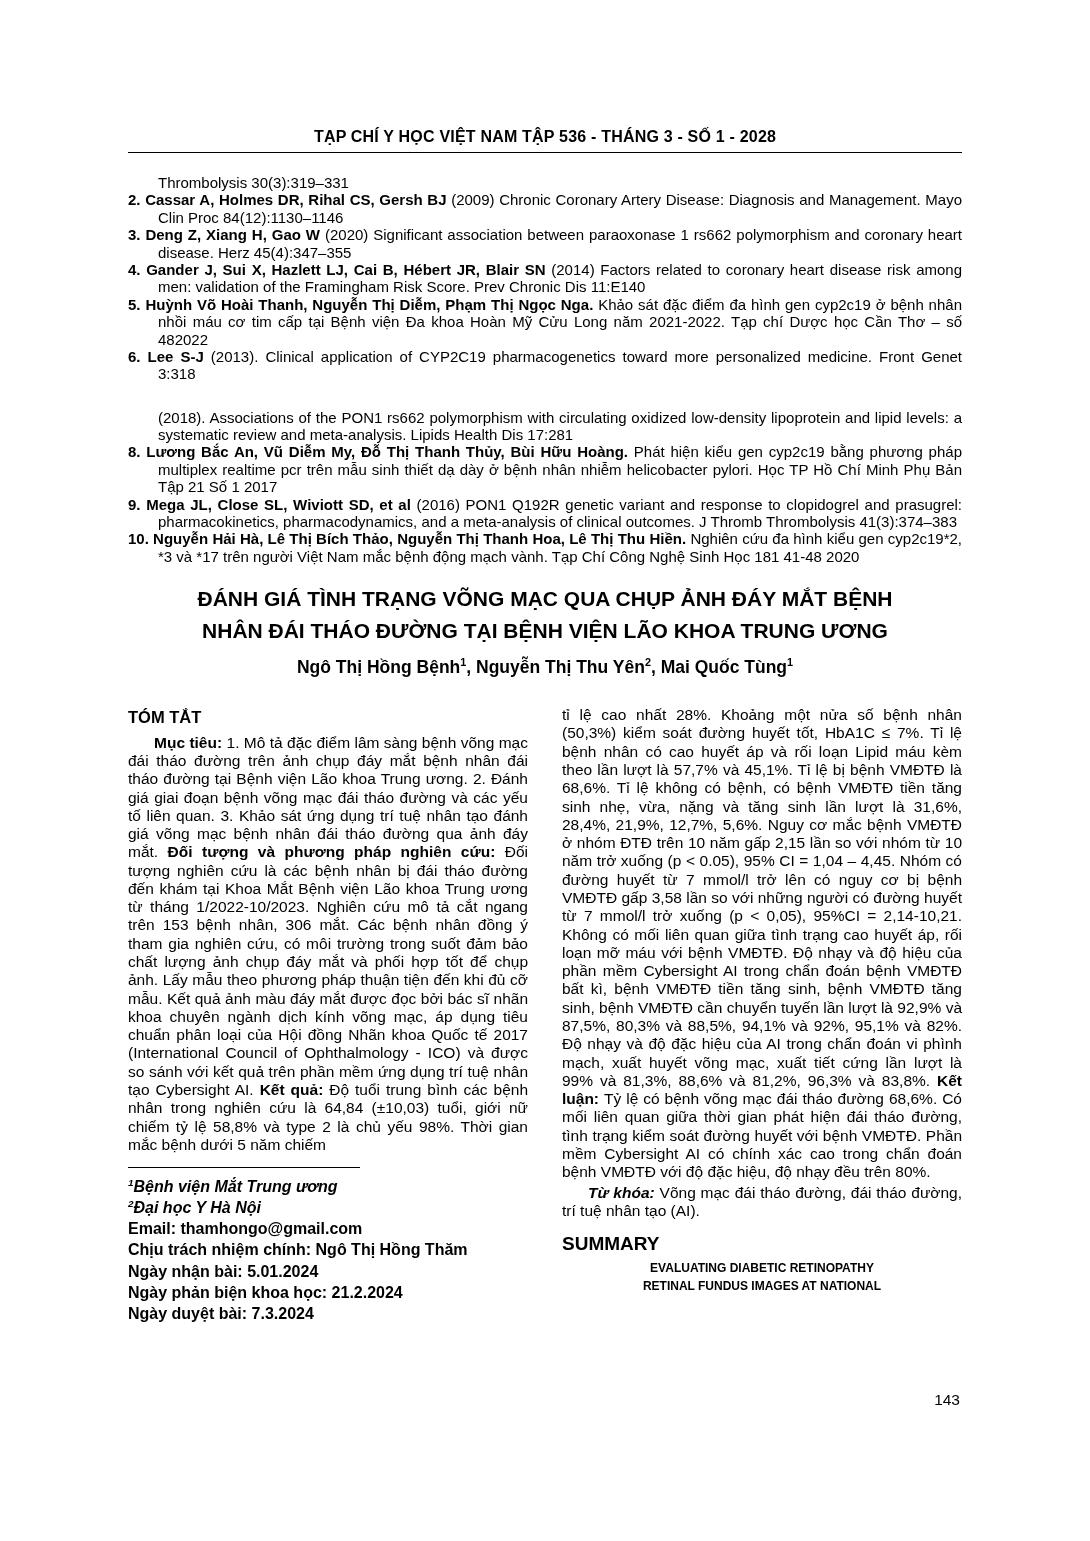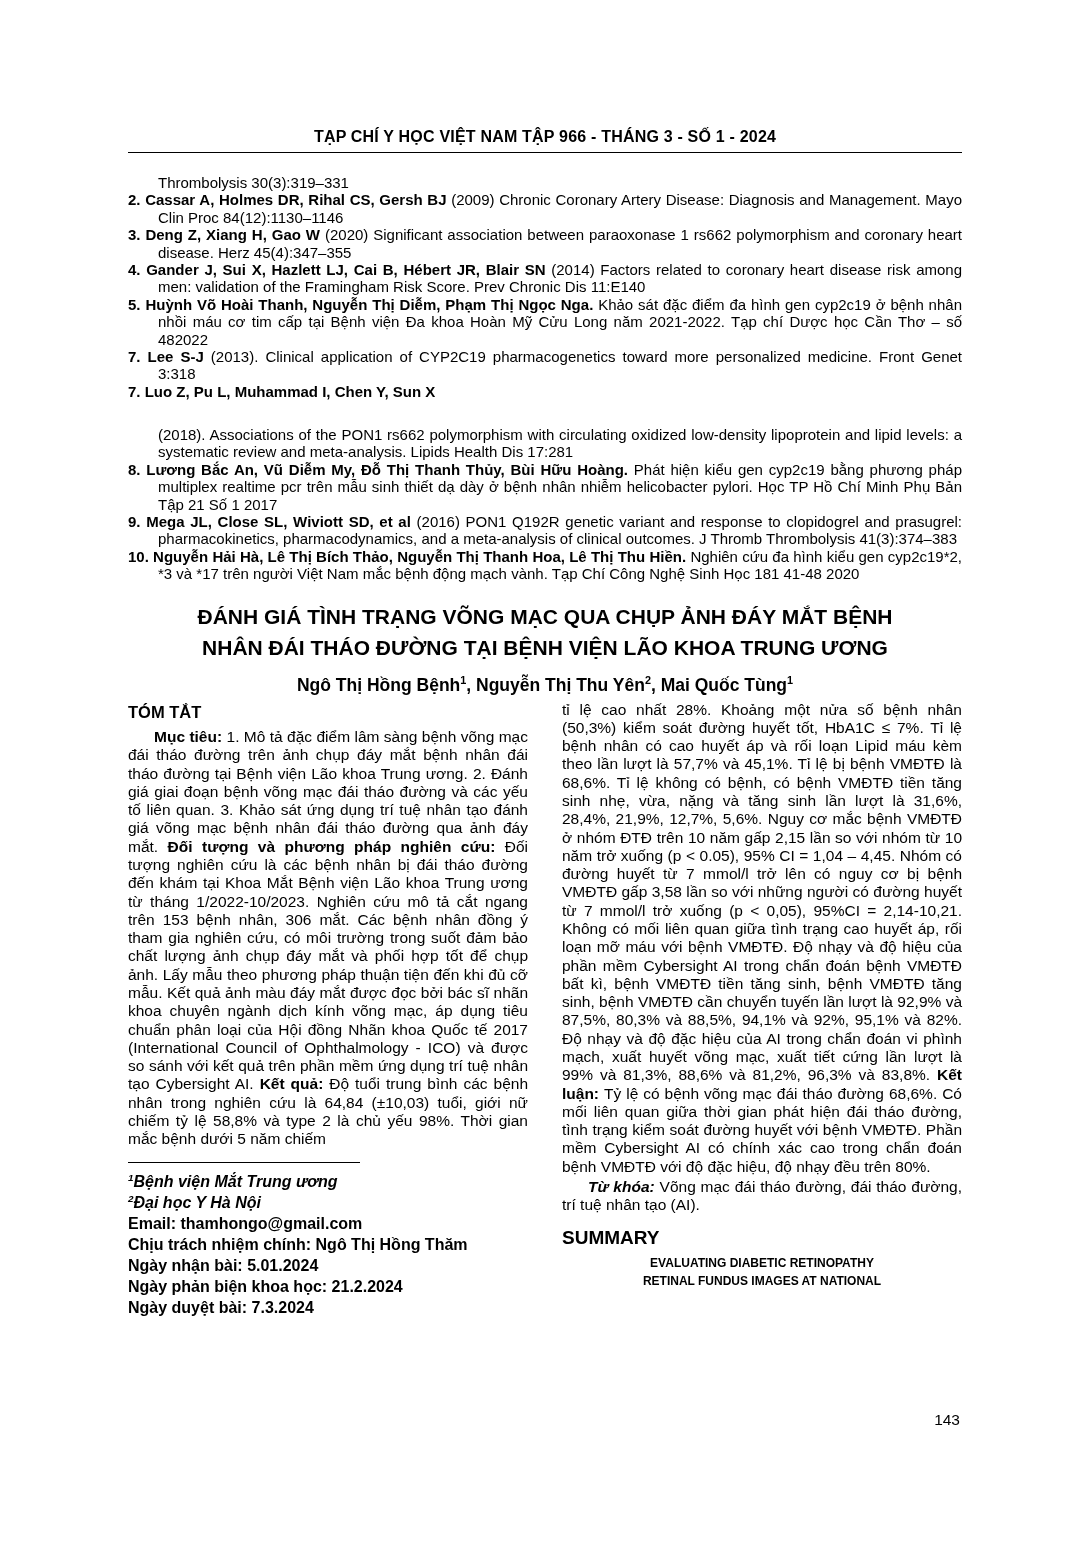--- a/index.html
+++ b/index.html
@@ -48,21 +48,21 @@
   .title-line { display: block; }
 
   .authors {
     margin-top: 11px;
     text-align: center;
     font-size: 17.5px; font-weight: bold;
   }
 
   .body-cols {
     display: flex; gap: 34px;
-    margin-top: 5px;
+    margin-top: 28px;
     font-size: 15.5px; line-height: 1.18;
   }
   .body-cols .col { flex: 1 1 0; min-width: 0; }
 
   .section-heading {
     font-size: 16.5px; font-weight: bold;
     margin: 2px 0 6px 0;
   }
   .para { text-align: justify; }
   .para.indent { text-indent: 26px; }
@@ -74,42 +74,41 @@
   .summary-heading { margin-top: 13px; margin-bottom: 4px; font-size: 19px; }
   .summary-title {
     text-align: center;
     font-weight: bold;
     font-size: 12px;
     line-height: 1.5;
   }
 
   .page-number {
     position: absolute;
-    right: 130px; bottom: 112px;
+    right: 130px; bottom: 132px;
     font-size: 15.5px;
   }
 </style>
 </head>
 <body>
 
 <div class="page">
 
   <div class="page-header">
-    <div class="journal-line">TẠP CHÍ Y HỌC VIỆT NAM TẬP 966 - THÁNG 3 - SỐ 1 - 2024</div>
+    <div class="journal-line">TẠP CHÍ Y HỌC VIỆT NAM TẬP 536 - THÁNG 3 - SỐ 1 - 2028</div>
   </div>
 
   <div class="references">
     <div class="ref-col">
       <p class="ref cont"><span>Thrombolysis 30(3):319–331</span></p>
       <p class="ref"><span class="b">2. Cassar A, Holmes DR, Rihal CS, Gersh BJ </span><span>(2009) Chronic Coronary Artery Disease: Diagnosis and Management. Mayo Clin Proc 84(12):1130–1146</span></p>
       <p class="ref"><span class="b">3. Deng Z, Xiang H, Gao W </span><span>(2020) Significant association between paraoxonase 1 rs662 polymorphism and coronary heart disease. Herz 45(4):347–355</span></p>
       <p class="ref"><span class="b">4. Gander J, Sui X, Hazlett LJ, Cai B, Hébert JR, Blair SN </span><span>(2014) Factors related to coronary heart disease risk among men: validation of the Framingham Risk Score. Prev Chronic Dis 11:E140</span></p>
       <p class="ref"><span class="b">5. Huỳnh Võ Hoài Thanh, Nguyễn Thị Diễm, Phạm Thị Ngọc Nga. </span><span>Khảo sát đặc điểm đa hình gen cyp2c19 ở bệnh nhân nhồi máu cơ tim cấp tại Bệnh viện Đa khoa Hoàn Mỹ Cửu Long năm 2021-2022. Tạp chí Dược học Cần Thơ – số 482022</span></p>
-      <p class="ref"><span class="b">7. Lee S-J </span><span>(2013). Clinical application of CYP2C19 pharmacogenetics toward more personalized medicine. Front Genet 3:318</span></p>
-      <p class="ref"><span class="b">7. Luo Z, Pu L, Muhammad I, Chen Y, Sun X</span></p>
+      <p class="ref"><span class="b">6. Lee S-J </span><span>(2013). Clinical application of CYP2C19 pharmacogenetics toward more personalized medicine. Front Genet 3:318</span></p>
     </div>
     <div class="ref-col">
       <p class="ref cont"><span>(2018). Associations of the PON1 rs662 polymorphism with circulating oxidized low-density lipoprotein and lipid levels: a systematic review and meta-analysis. Lipids Health Dis 17:281</span></p>
       <p class="ref"><span class="b">8. Lương Bắc An, Vũ Diễm My, Đỗ Thị Thanh Thủy, Bùi Hữu Hoàng. </span><span>Phát hiện kiểu gen cyp2c19 bằng phương pháp multiplex realtime pcr trên mẫu sinh thiết dạ dày ở bệnh nhân nhiễm helicobacter pylori. Học TP Hồ Chí Minh Phụ Bản Tập 21 Số 1 2017</span></p>
       <p class="ref"><span class="b">9. Mega JL, Close SL, Wiviott SD, et al </span><span>(2016) PON1 Q192R genetic variant and response to clopidogrel and prasugrel: pharmacokinetics, pharmacodynamics, and a meta-analysis of clinical outcomes. J Thromb Thrombolysis 41(3):374–383</span></p>
       <p class="ref"><span class="b">10. Nguyễn Hải Hà, Lê Thị Bích Thảo, Nguyễn Thị Thanh Hoa, Lê Thị Thu Hiền. </span><span>Nghiên cứu đa hình kiểu gen cyp2c19*2, *3 và *17 trên người Việt Nam mắc bệnh động mạch vành. Tạp Chí Công Nghệ Sinh Học 181 41-48 2020</span></p>
     </div>
   </div>
 
   <h1 class="article-title">

